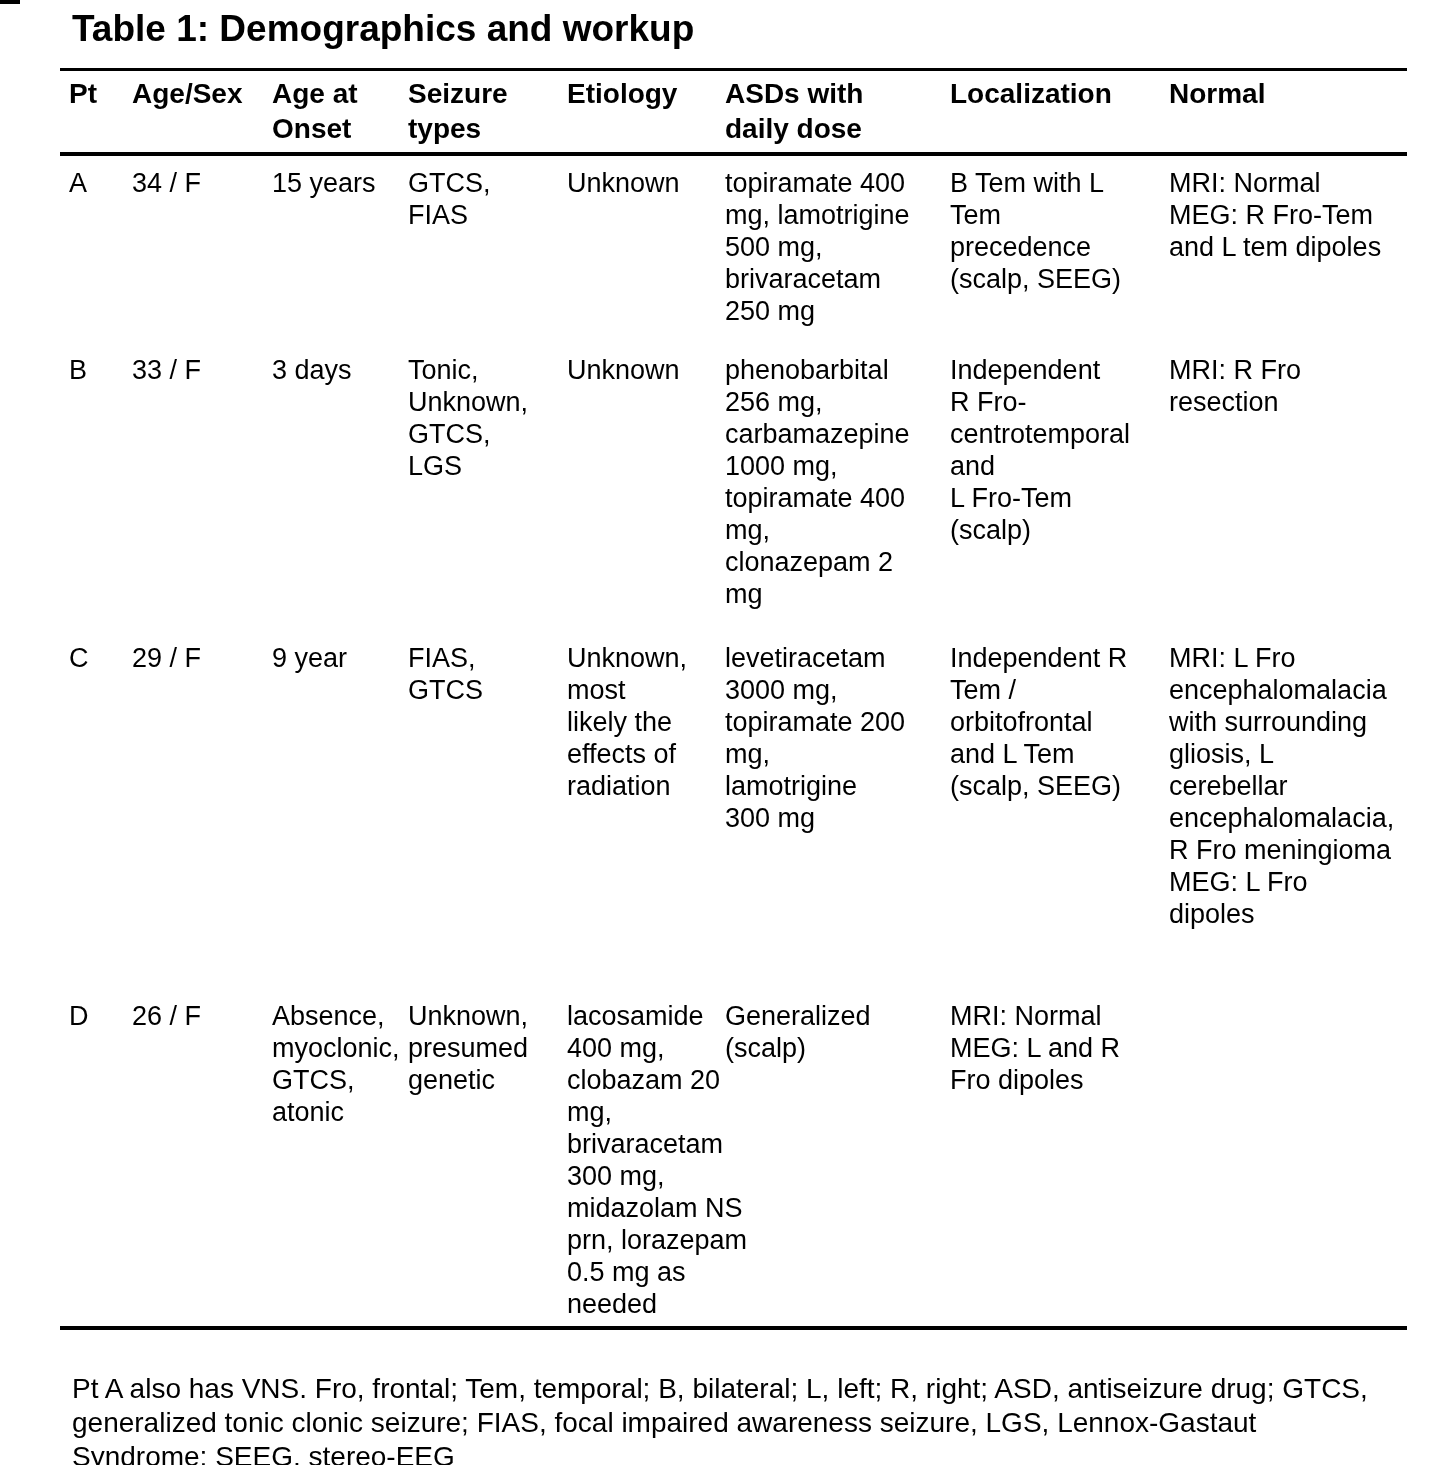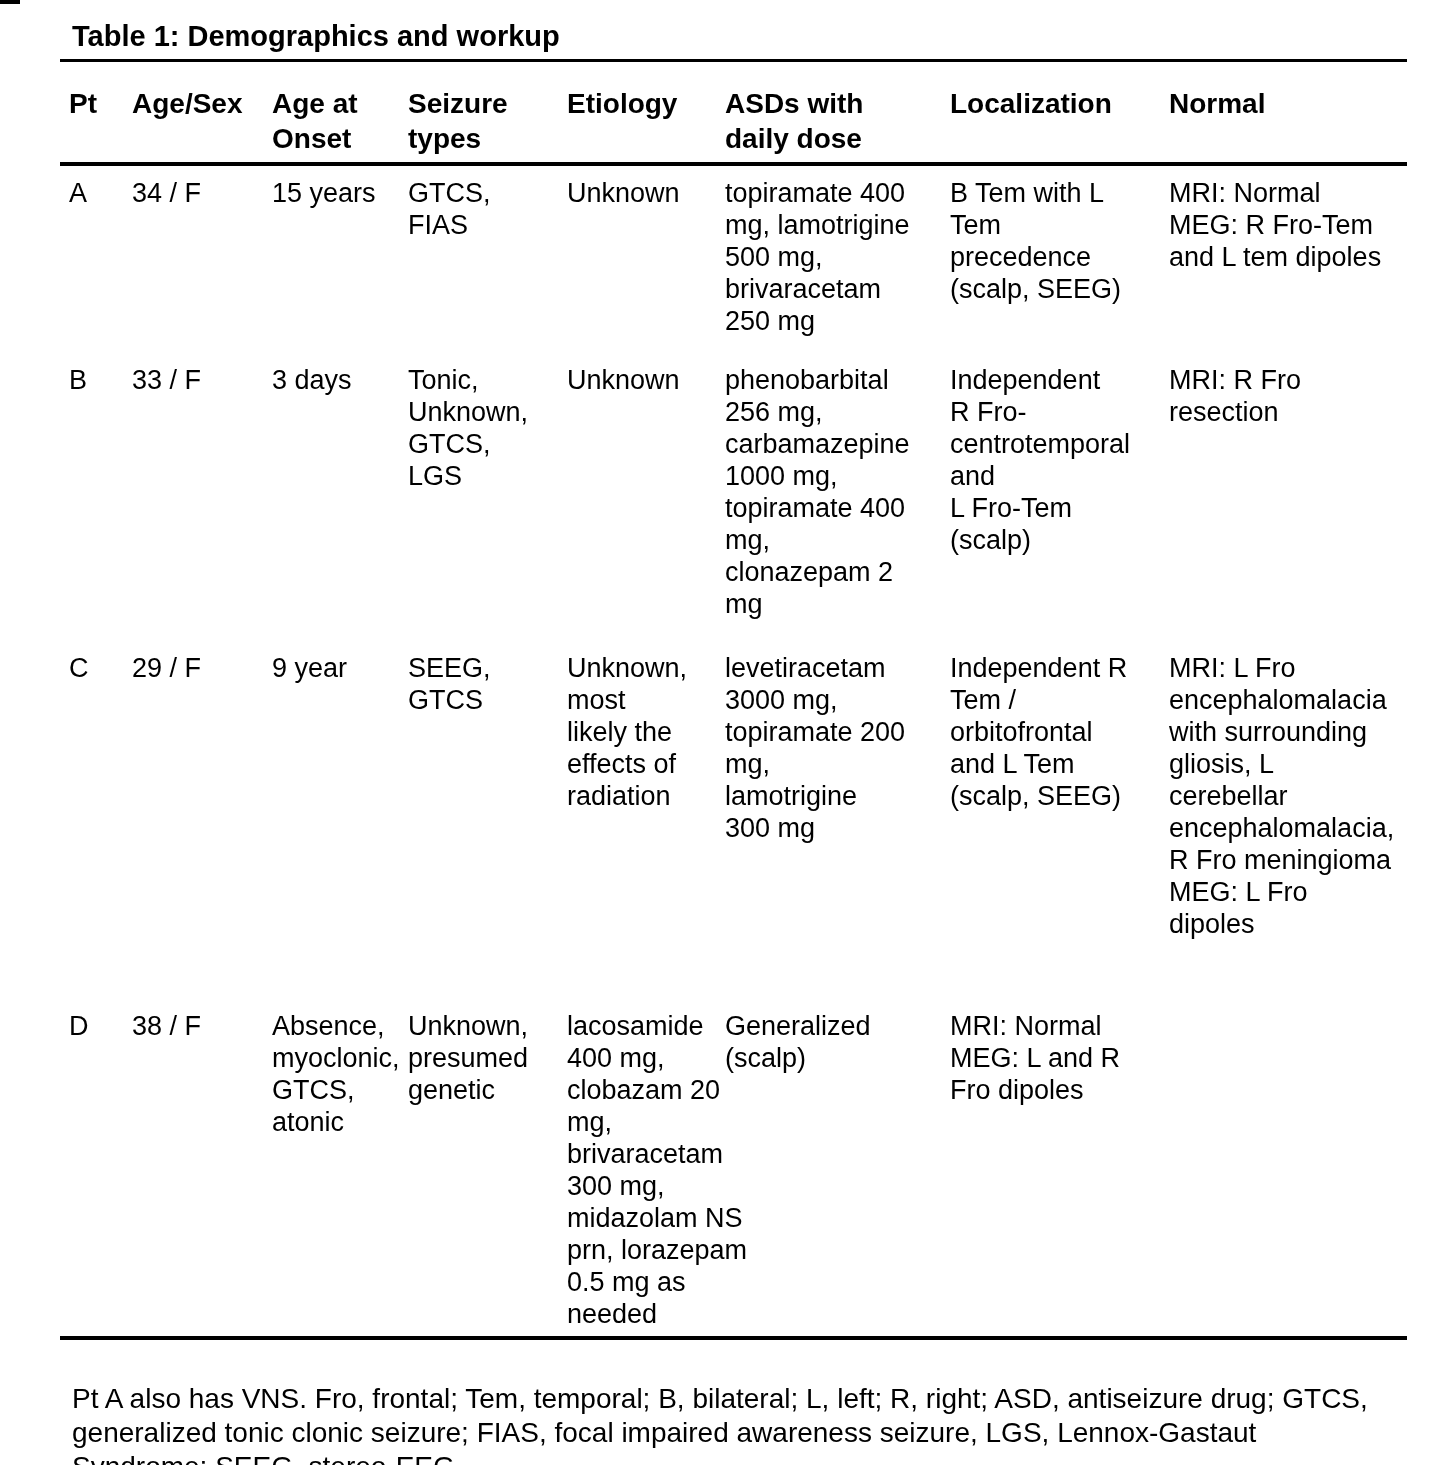--- a/index.html
+++ b/index.html
@@ -22,32 +22,32 @@
     left: 0;
     width: 20px;
     height: 4px;
     background: #000000;
   }
   .doc {
     margin-left: 60px;
     width: 1347px;
   }
   .title {
-    margin-top: 20px;
+    margin-top: 8px;
     padding-left: 12px;
-    padding-bottom: 6px;
-    font-size: 29px;
+    padding-bottom: 18px;
+    font-size: 37px;
     font-weight: bold;
     border-bottom: 3px solid #000000;
     white-space: pre;
   }
   .thead {
     display: grid;
     grid-template-columns: 63px 140px 136px 159px 158px 225px 219px 238px;
-    padding: 24px 0 6px 9px;
+    padding: 5px 0 6px 9px;
     border-bottom: 4px solid #000000;
     font-weight: bold;
     font-size: 28px;
     line-height: 35px;
   }
   .thead .cell { white-space: pre; }
   .tbody {
     padding-top: 11px;
     border-bottom: 4px solid #000000;
     font-size: 27px;
@@ -144,21 +144,21 @@
 L Fro-Tem
 (scalp)</div>
           <div class="cell">MRI: R Fro
 resection</div>
         </div>
 
         <div class="trow row-c">
           <div class="cell">C</div>
           <div class="cell">29 / F</div>
           <div class="cell">9 year</div>
-          <div class="cell">SEEG,
+          <div class="cell">FIAS,
 GTCS</div>
           <div class="cell">Unknown,
 most
 likely the
 effects of
 radiation</div>
           <div class="cell">levetiracetam
 3000 mg,
 topiramate 200
 mg,
@@ -175,21 +175,21 @@
 gliosis, L
 cerebellar
 encephalomalacia,
 R Fro meningioma
 MEG: L Fro
 dipoles</div>
         </div>
 
         <div class="trow row-d">
           <div class="cell">D</div>
-          <div class="cell">38 / F</div>
+          <div class="cell">26 / F</div>
           <div class="cell">Absence,
 myoclonic,
 GTCS,
 atonic</div>
           <div class="cell">Unknown,
 presumed
 genetic</div>
           <div class="cell">lacosamide
 400 mg,
 clobazam 20

